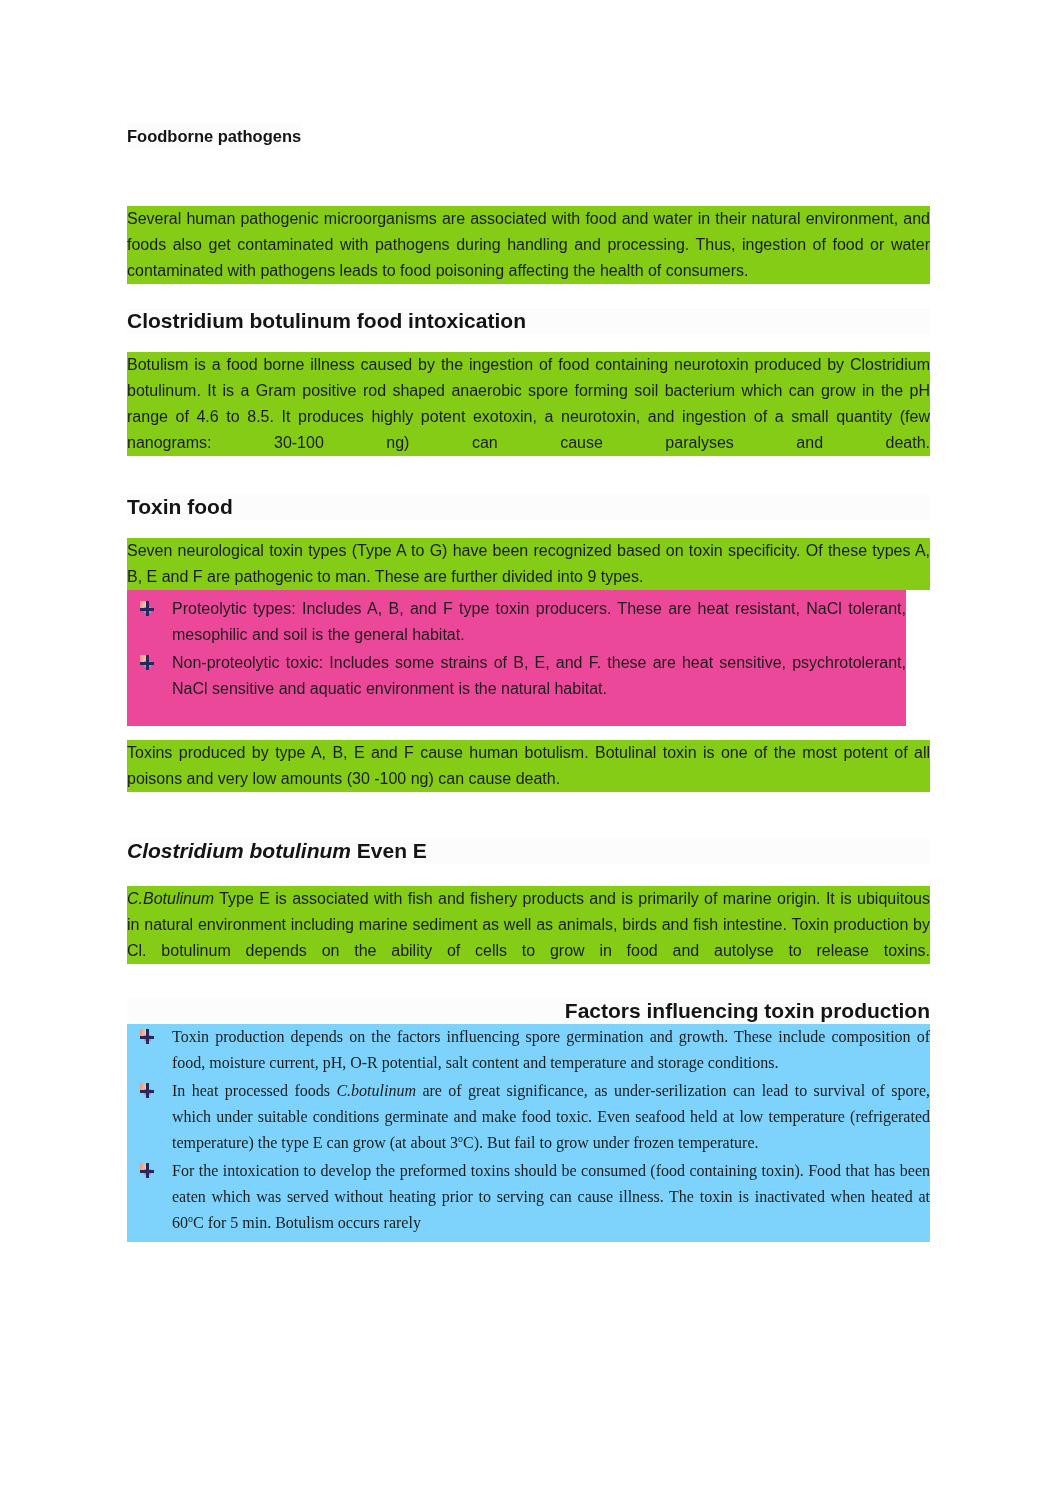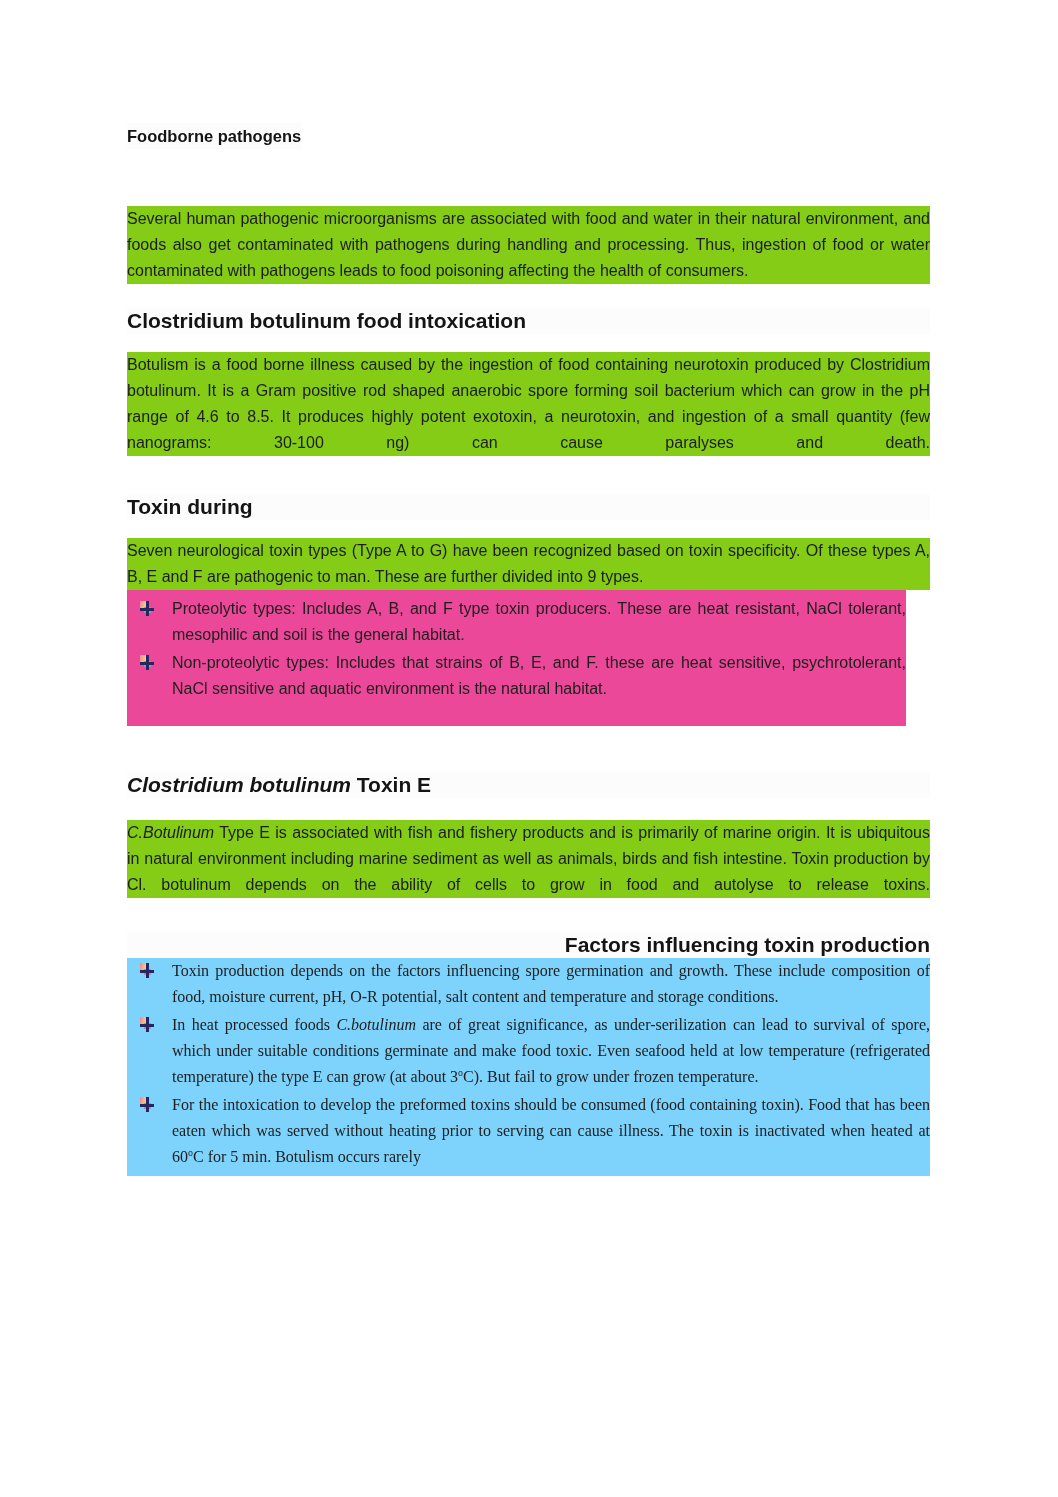--- a/index.html
+++ b/index.html
@@ -101,46 +101,47 @@
 
 <div class="page">
 
   <h1 class="doc-title">Foodborne pathogens</h1>
 
   <p class="para sp-intro">Several human pathogenic microorganisms are associated with food and water in their natural environment, and foods also get contaminated with pathogens during handling and processing. Thus, ingestion of food or water contaminated with pathogens leads to food poisoning affecting the health of consumers.</p>
 
   <h2 class="heading sp-h-intox">Clostridium botulinum food intoxication</h2>
   <p class="para justify-all sp-p-intox">Botulism is a food borne illness caused by the ingestion of food containing neurotoxin produced by Clostridium botulinum. It is a Gram positive rod shaped anaerobic spore forming soil bacterium which can grow in the pH range of 4.6 to 8.5. It produces highly potent exotoxin, a neurotoxin, and ingestion of a small quantity (few nanograms: 30-100 ng) can cause paralyses and death.</p>
 
-  <h2 class="heading sp-h-toxin">Toxin during</h2>
+  <h2 class="heading sp-h-toxin">Toxin food</h2>
   <p class="para sp-p-toxin">Seven neurological toxin types (Type A to G) have been recognized based on toxin specificity. Of these types A, B, E and F are pathogenic to man. These are further divided into 9 types.</p>
 
   <ul class="blist blist-1 sp-list1">
     <li>
       <span class="bullet-icon">
           <span class="sq"></span>
           <span class="lav"></span>
           <span class="v"></span>
           <span class="h"></span>
         </span>
       <span>Proteolytic types: Includes A, B, and F type toxin producers. These are heat resistant, NaCl tolerant, mesophilic and soil is the general habitat.</span>
     </li>
     <li>
       <span class="bullet-icon">
           <span class="sq"></span>
           <span class="lav"></span>
           <span class="v"></span>
           <span class="h"></span>
         </span>
-      <span>Non-proteolytic types: Includes that strains of B, E, and F. these are heat sensitive, psychrotolerant, NaCl sensitive and aquatic environment is the natural habitat.</span>
+      <span>Non-proteolytic toxic: Includes some strains of B, E, and F. these are heat sensitive, psychrotolerant, NaCl sensitive and aquatic environment is the natural habitat.</span>
     </li>
   </ul>
 
+  <p class="para sp-p-after">Toxins produced by type A, B, E and F cause human botulism. Botulinal toxin is one of the most potent of all poisons and very low amounts (30 -100 ng) can cause death.</p>
 
-  <h2 class="heading sp-h-typee"><span class="it">Clostridium botulinum</span><span> Toxin E</span></h2>
+  <h2 class="heading sp-h-typee"><span class="it">Clostridium botulinum</span><span> Even E</span></h2>
 
   <p class="para justify-all sp-p-typee"><span class="it">C.Botulinum</span><span> Type E is associated with fish and fishery products and is primarily of marine origin. It is ubiquitous in natural environment including marine sediment as well as animals, birds and fish intestine. Toxin production by Cl. botulinum depends on the ability of cells to grow in food and autolyse to release toxins.</span></p>
 
   <h2 class="heading sp-h-factors">Factors influencing toxin production</h2>
 
   <ul class="blist tight sp-list2">
     <li>
       <span class="bullet-icon">
           <span class="sq"></span>
           <span class="lav"></span>

